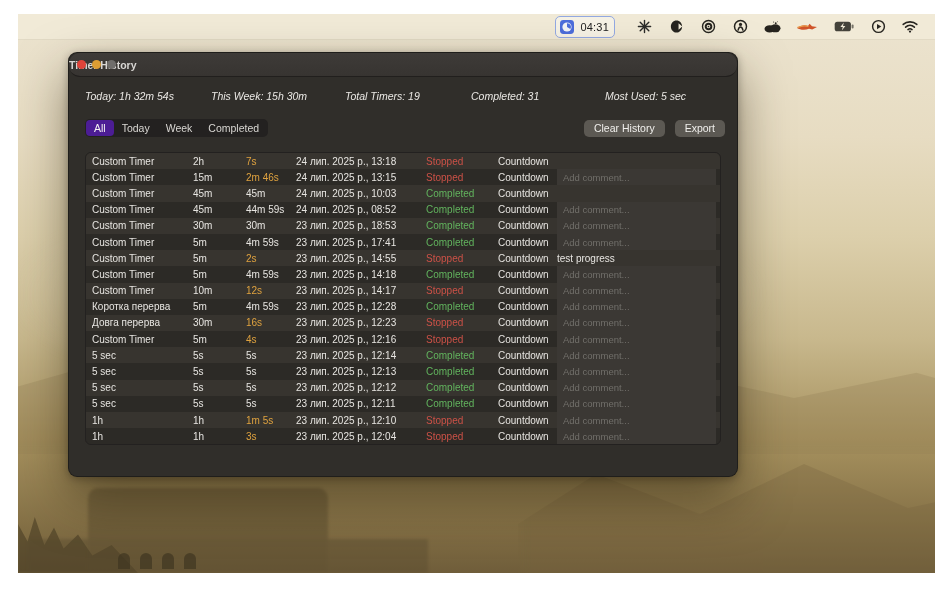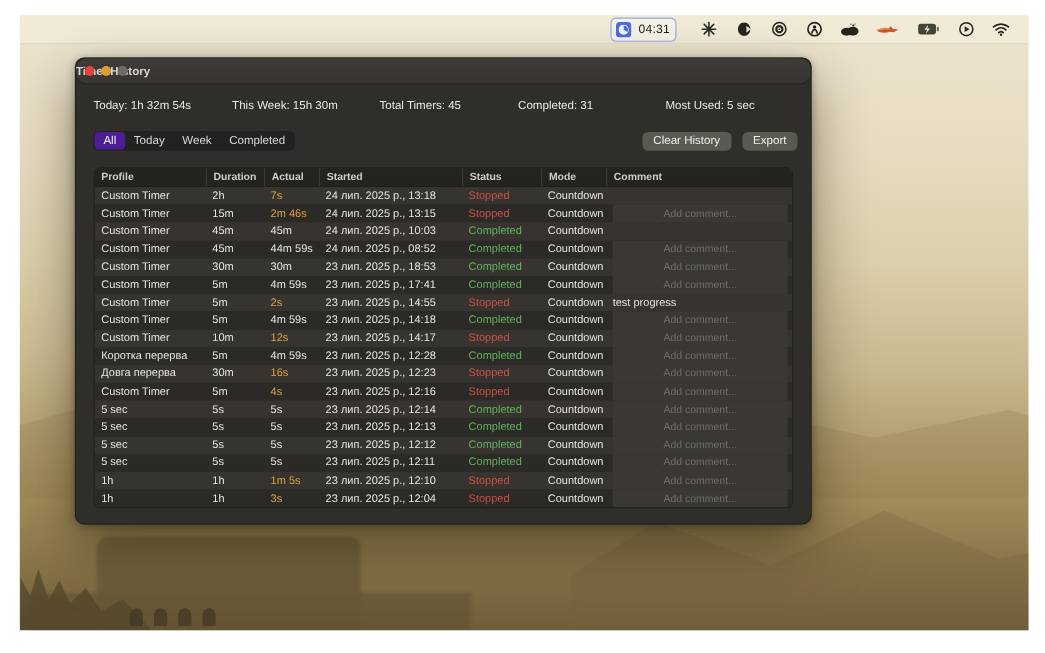--- a/index.html
+++ b/index.html
@@ -41,21 +41,21 @@
     border-radius:9px;box-shadow:0 22px 50px rgba(40,30,10,.5),0 2px 8px rgba(0,0,0,.3);z-index:10;overflow:hidden;
     border:1px solid rgba(0,0,0,.35);}
   .titlebar{position:relative;height:24px;background:linear-gradient(#3e3b38,#373431);
     border-bottom:1px solid #211f1d;display:flex;align-items:center;justify-content:flex-start;border-radius:11px;}
   .traffic{position:absolute;left:8px;top:0;height:100%;display:flex;align-items:center;gap:6px;}
   .tl{width:9px;height:9px;border-radius:50%;}
   .tl.red{background:#e0443a;} .tl.yellow{background:#dd9d33;} .tl.gray{background:#6f6d6b;}
   .win-title{font-size:10.5px;font-weight:bold;color:#d9d7d4;}
 
   
-  .stats{display:flex;margin-top:13px;padding-left:16px;align-items:flex-start;}
+  .stats{display:flex;margin-top:13px;padding-left:16px;align-items:flex-start;font-style:italic;}
   .stat{font-size:10.5px;color:#eae8e4;white-space:nowrap;}
   .stat.w1{width:126px;} .stat.w2{width:134px;} .stat.w3{width:126px;} .stat.w4{width:134px;}
 
   
   .filter-row{display:flex;align-items:center;margin-top:17px;padding:0 12px 0 16px;height:18px;}
   .segmented{display:flex;align-items:center;background:#232120;border-radius:5px;padding:1px;height:18px;}
   .segment{font-size:10.5px;color:#d8d6d2;padding:1px 8px;border-radius:4px;cursor:default;line-height:14px;}
   .segment.selected{background:#4c1d95;color:#f4f3f1;}
   .spacer{flex:1;}
   .btn{font-size:10.5px;color:#f0efec;background:#5c5953;border-radius:5px;padding:2px 10px;line-height:13px;}
@@ -68,21 +68,21 @@
   .thead .tcell{font-size:9.5px;color:#cfcdc9;font-weight:bold;}
   .thead .tcell + .tcell{border-left:1px solid #3e3b37;}
   .tcell{padding-left:6px;overflow:hidden;white-space:nowrap;font-size:10px;color:#e7e5e1;height:100%;display:flex;align-items:center;}
   .tbody .trow:nth-child(odd){background:#37342f;}
   .tbody .trow:nth-child(even){background:#2c2a26;}
   .tcell.ok{color:var(--completed);}
   .tcell.bad{color:var(--stopped);}
   .tcell.warn{color:var(--warn);}
   .comment-cell{padding-right:4px;}
   .comment-field{flex:1;height:28px;background:#3b3834;border-radius:4px;display:flex;align-items:center;
-    padding:0 6px;color:#716f6a;font-size:9.5px;justify-content:center;}
+    padding:0 6px;color:#716f6a;font-size:9.5px;}
   .comment-text{color:#e7e5e1;font-size:10px;}
 </style>
 </head>
 <body>
 
 <div class="canvas">
   <div class="desktop">
 
     <div class="wp-haze"></div>
     <div class="wp-ridge1"></div>
@@ -181,47 +181,38 @@
           <span class="tl red"></span>
           <span class="tl yellow"></span>
           <span class="tl gray"></span>
         </div>
         <span class="win-title">Timer History</span>
       </div>
 
       <div class="stats">
         <span class="stat w1">Today: 1h 32m 54s</span>
         <span class="stat w2">This Week: 15h 30m</span>
-        <span class="stat w3">Total Timers: 45</span>
+        <span class="stat w3">Total Timers: 19</span>
         <span class="stat w4">Completed: 31</span>
         <span class="stat">Most Used: 5 sec</span>
       </div>
 
       <div class="filter-row">
         <div class="segmented">
           <span class="segment selected">All</span>
           <span class="segment">Today</span>
           <span class="segment">Week</span>
           <span class="segment">Completed</span>
         </div>
         <span class="spacer"></span>
         <span class="btn">Clear History</span>
         <span class="btn">Export</span>
       </div>
 
       <div class="table">
-        <div class="trow thead">
-          <span class="tcell">Profile</span>
-          <span class="tcell">Duration</span>
-          <span class="tcell">Actual</span>
-          <span class="tcell">Started</span>
-          <span class="tcell">Status</span>
-          <span class="tcell">Mode</span>
-          <span class="tcell">Comment</span>
-        </div>
         <div class="tbody">
             <div class="trow">
     <span class="tcell">Custom Timer</span>
     <span class="tcell">2h</span>
     <span class="tcell warn">7s</span>
     <span class="tcell">24 лип. 2025 р., 13:18</span>
     <span class="tcell bad">Stopped</span>
     <span class="tcell">Countdown</span>
   </div>
             <div class="trow">

